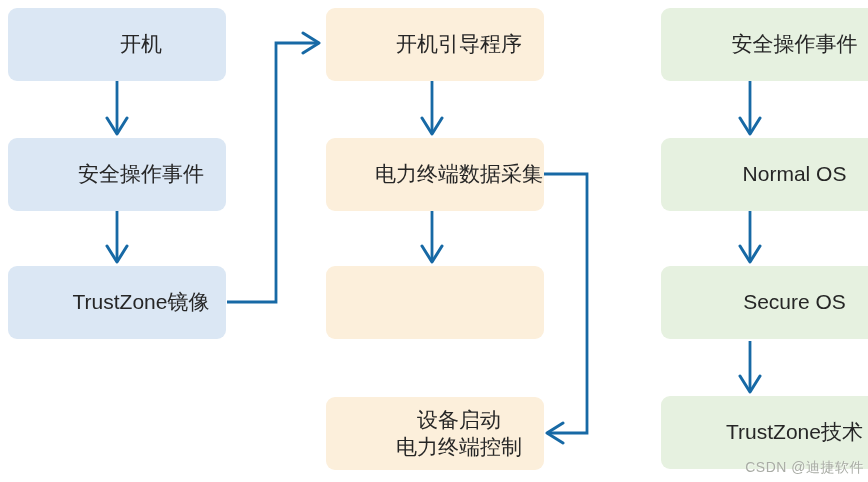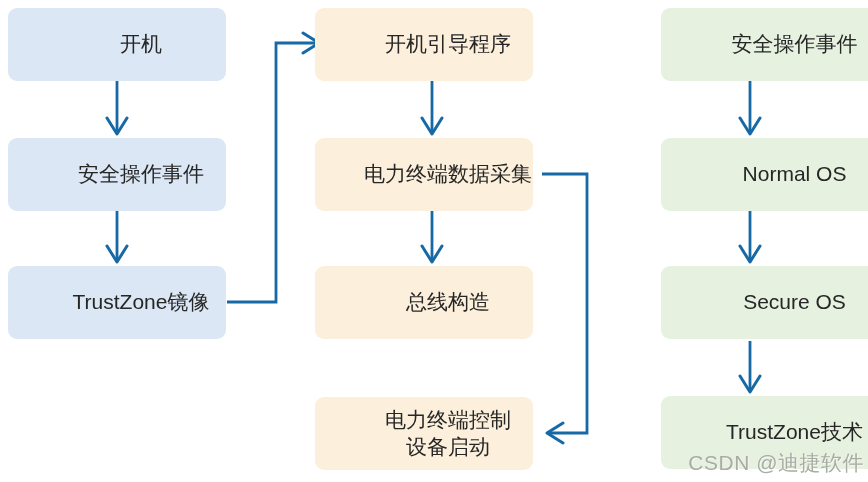--- a/index.html
+++ b/index.html
@@ -49,33 +49,33 @@
     flex-direction: column;
     align-items: center;
     justify-content: center;
     text-align: center;
     color: var(--text, #262626);
     font-size: 21px;
     line-height: 1.24;
     padding-left: 48px;
   }
   .col1 { background: var(--column1-fill, #dbe7f4); left: 8px; }
-  .col2 { background: var(--column2-fill, #fcefdb); left: 315px; }
+  .col2 { background: var(--column2-fill, #fcefdb); left: 326px; }
   .col3 { background: var(--column3-fill, #e6f1e0); left: 661px; width: 219px; }
   .r1 { top: 8px; }
   .r2 { top: 138px; }
   .r3 { top: 266px; }
   .r4 { top: 396px; }
   .col2.r4 { top: 397px; }
   .node span { display: block; }
   .watermark {
     position: absolute;
     right: 4px;
     bottom: 5px;
-    font-size: 21px;
+    font-size: 14px;
     color: var(--watermark, #a9aca5);
     letter-spacing: 0.5px;
     text-shadow: 1px 1px 0 rgba(255,255,255,0.55);
   }
 </style>
 </head>
 <body>
 
 <div>
 
@@ -106,25 +106,24 @@
     <span>TrustZone镜像</span>
   </div>
 
   <div class="node col2 r1">
     <span>开机引导程序</span>
   </div>
   <div class="node col2 r2">
     <span>电力终端数据采集</span>
   </div>
   <div class="node col2 r3">
-    <span>总线构造</span>
   </div>
   <div class="node col2 r4">
+    <span>设备启动</span>
     <span>电力终端控制</span>
-    <span>设备启动</span>
   </div>
 
   <div class="node col3 r1">
     <span>安全操作事件</span>
   </div>
   <div class="node col3 r2">
     <span>Normal OS</span>
   </div>
   <div class="node col3 r3">
     <span>Secure OS</span>

